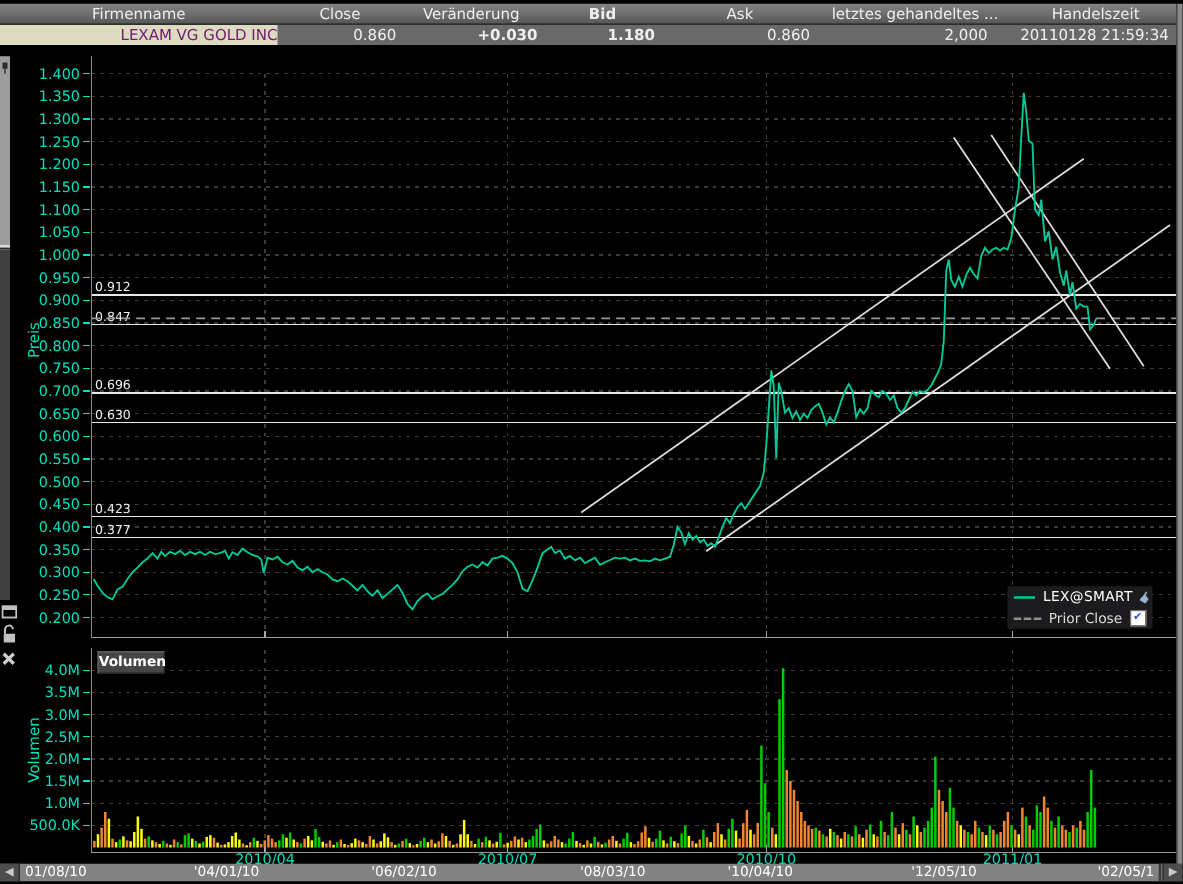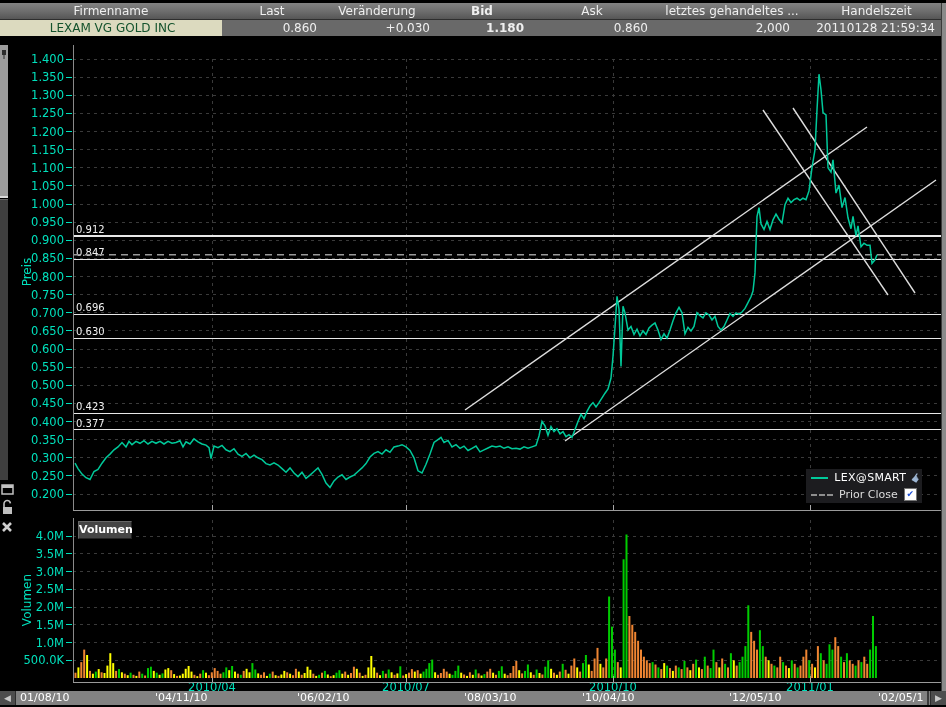--- a/index.html
+++ b/index.html
@@ -9,22 +9,22 @@
   .qrow{position:absolute;left:0;display:flex;width:941px;}
   .qrow.hdr{top:3px;height:16px;background:linear-gradient(#828282,#6c6c6c 55%,#565656);
             border-bottom:1px solid #2e2e2e;}
   .qrow.val{top:20px;height:16px;background:#696969;}
   .qc{height:16px;line-height:16px;font-size:12px;color:#efefef;white-space:nowrap;
       overflow:hidden;box-sizing:border-box;}
   .qc.h{text-align:center;}
   .qc.v{text-align:right;}
   .qc0{width:222px;} .qc1{width:100px;} .qc2{width:110px;} .qc3{width:100px;font-weight:bold;}
   .qc4{width:120px;} .qc5{width:160px;} .qc6{width:129px;}
-  .v.qc0{background:#dcdabf;color:#14532d;text-align:center;padding-left:3px;}
-  .v.qc1{padding-right:5px;} .v.qc2{padding-right:2px;} .v.qc3{padding-right:8px;}
+  .v.qc0{background:#dcdabf;color:#701a75;text-align:right;padding-left:3px;}
+  .v.qc1{padding-right:5px;} .v.qc2{padding-right:2px;font-weight:bold;} .v.qc3{padding-right:8px;}
   .v.qc4{padding-right:4px;} .v.qc5{padding-right:22px;} .v.qc6{padding-right:6px;}
   
   #chart{position:absolute;left:0;top:0;}
   
   .strip1{position:absolute;left:0;top:45px;width:8px;height:151px;background:#9c9c9c;
           border-bottom:2px solid #d9d9d9;}
   .strip2{position:absolute;left:0;top:199px;width:8px;height:280px;background:#3f3f3f;
           border-top:1px solid #666;}
   .lic{position:absolute;left:1px;width:13px;height:15px;}
   
@@ -53,21 +53,21 @@
   .snotch{position:absolute;right:17px;top:0;width:2px;height:14px;background:#3a3a3a;}
   
   .rstrip{position:absolute;left:941px;top:3px;width:5px;height:688px;background:#8a8a8a;
           border-left:1px solid #3a3a3a;}
 </style>
 </head>
 <body>
 
 <div class="qrow hdr">
     <div class="qc h qc0">Firmenname</div>
-    <div class="qc h qc1">Last</div>
+    <div class="qc h qc1">Close</div>
     <div class="qc h qc2">Veränderung</div>
     <div class="qc h qc3">Bid</div>
     <div class="qc h qc4">Ask</div>
     <div class="qc h qc5">letztes gehandeltes ...</div>
     <div class="qc h qc6">Handelszeit</div>
   </div>
 <div class="qrow val">
     <div class="qc v qc0">LEXAM VG GOLD INC</div>
     <div class="qc v qc1">0.860</div>
     <div class="qc v qc2">+0.030</div>
@@ -550,21 +550,21 @@
     <span class="lname2">Prior Close</span>
     <span class="cbx">✔</span>
   </div>
 </div>
 
 <div class="sbar">
   <div class="sbtn l">◀</div>
   <div class="snotch"></div>
   <div class="sbtn r">▶</div>
 <span class="sdate" style="left: 20px;">01/08/10</span>
-    <span class="sdate" style="left: 155px;">'04/11/10</span>
+    <span class="sdate" style="left: 155px;">'04/01/10</span>
     <span class="sdate" style="left: 297px;">'06/02/10</span>
     <span class="sdate" style="left: 464px;">'08/03/10</span>
     <span class="sdate" style="left: 582px;">'10/04/10</span>
     <span class="sdate" style="left: 729px;">'12/05/10</span>
     <span class="sdate" style="left: 878px;">'02/05/1</span>
   </div>
 
 <div class="rstrip"></div>
 
 </body></html>

